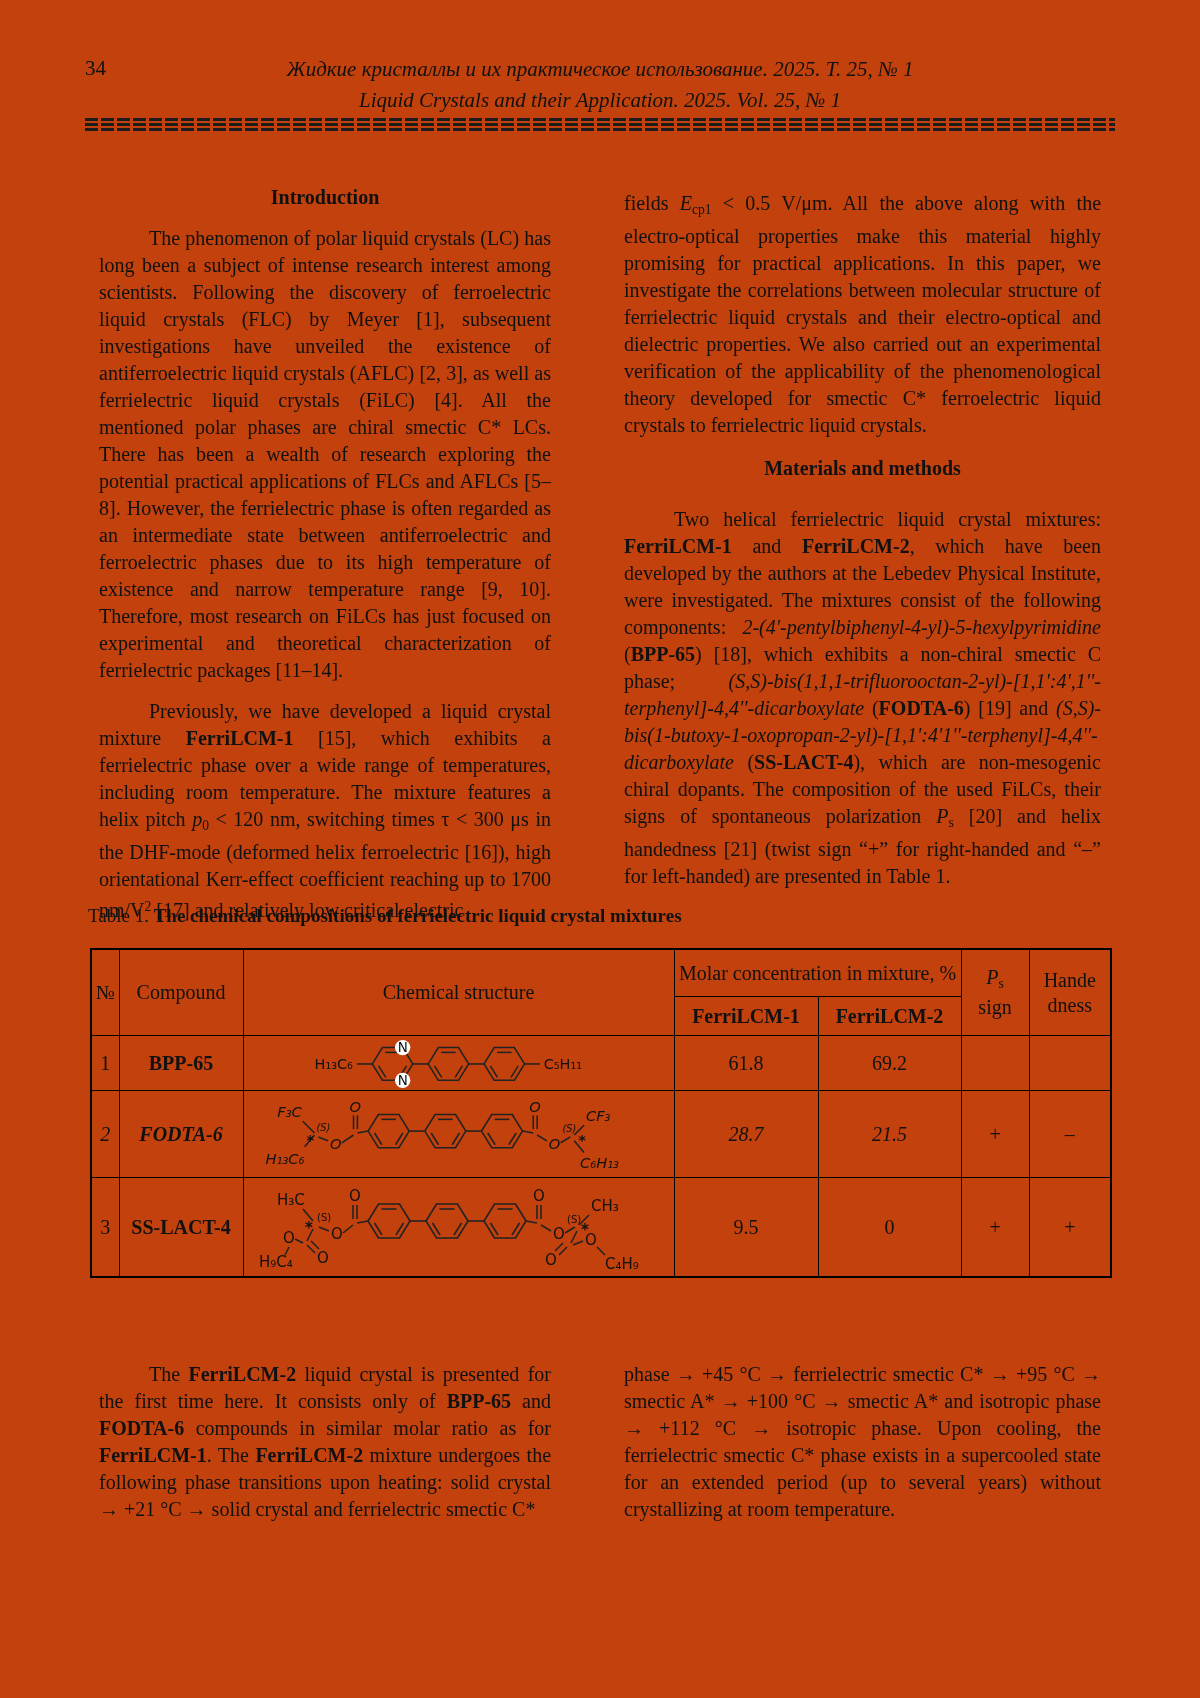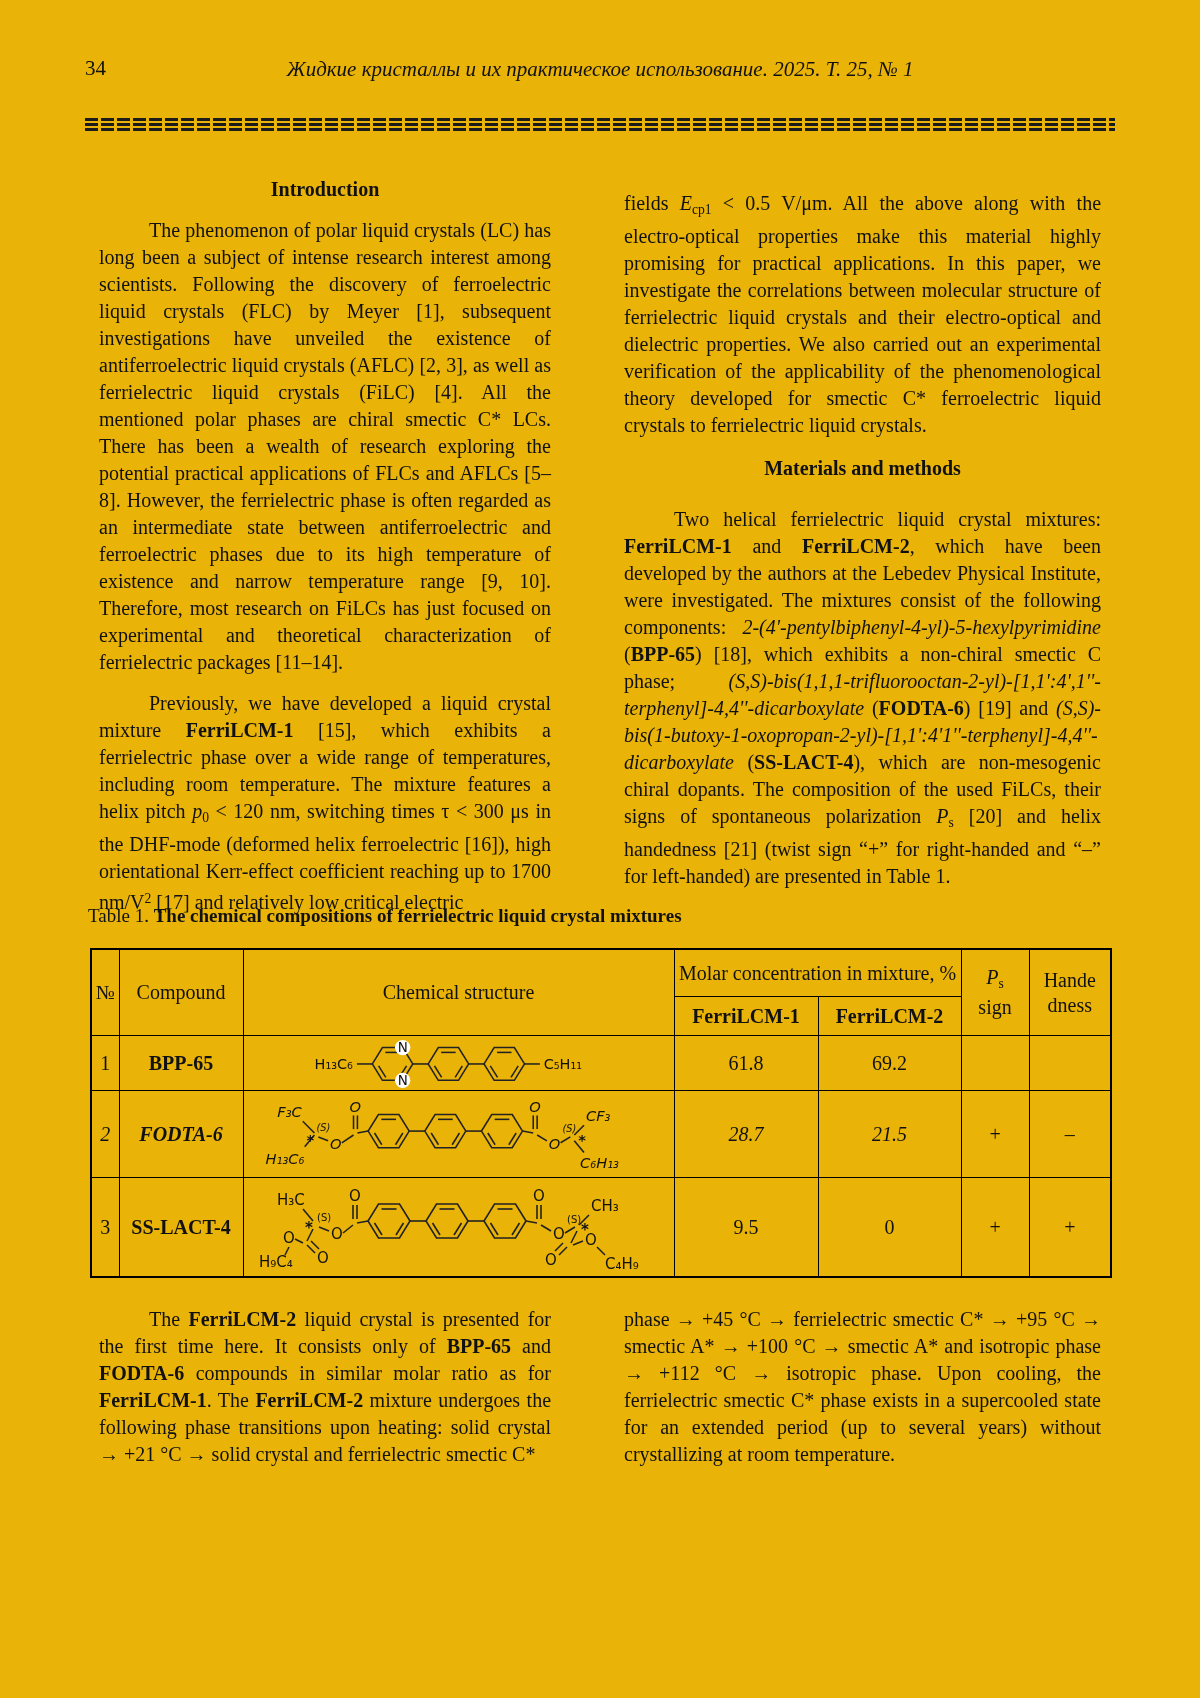--- a/index.html
+++ b/index.html
@@ -1,33 +1,33 @@
 <!DOCTYPE html>
 <html><head>
 <meta charset="utf-8">
 <style>
   html,body{margin:0;padding:0;background:#888;}
   .page{
-    position:relative;width:1200px;height:1698px;background:#eab308;
+    position:relative;width:1200px;height:1698px;background:#c2410c;
     font-family:"Liberation Serif","DejaVu Serif",serif;color:#111;
     margin:0 auto;overflow:hidden;
   }
   .pageno{position:absolute;left:85px;top:56px;font-size:21px;}
   .jhead{position:absolute;left:0;right:0;top:54px;text-align:center;
     font-style:italic;font-size:21px;line-height:31px;}
   .rule{position:absolute;left:85px;right:85px;top:118px;}
   .rule i{display:block;height:2.5px;margin-bottom:2.5px;
     background:repeating-linear-gradient(90deg,#1c1c1c 0 13px,transparent 13px 16px);}
   .cols{position:absolute;left:85px;width:1030px;display:flex;gap:45px;}
   .cols.top{top:176px;}
-  .cols.bottom{top:1292px;}
+  .cols.bottom{top:1347px;}
   .col{font-size:20px;line-height:27px;text-align:justify;}
   .col.left{width:480px;}
   .col.right{width:505px;}
-  .col h3{margin:0 0 12px 0;font-size:20px;text-align:center;font-weight:bold;}
+  .col h3{margin:8px 0 12px 0;font-size:20px;text-align:center;font-weight:bold;}
   .col h3.mid{margin:16px 0 24px 0;}
   .col p{margin:14px;}
   .col p.indent{text-indent:50px;}
   .b{font-weight:bold;}
   .i{font-style:italic;}
   .sub{font-size:0.68em;vertical-align:-0.28em;}
   .sup{font-size:0.68em;vertical-align:0.45em;}
   .caption{position:absolute;left:88px;top:905px;font-size:19px;}
   table.comp{
     position:absolute;left:90px;top:948px;width:1020px;
@@ -53,20 +53,21 @@
 </style>
 </head>
 <body>
 
 <div class="page">
 
   <div class="pageno">34</div>
 
   <div class="jhead">
     <div>Жидкие кристаллы и их практическое использование. 2025. Т. 25, № 1</div>
+    <div>Liquid Crystals and their Application. 2025. Vol. 25, № 1</div>
   </div>
 
   <div class="rule">
       <i></i>
       <i></i>
       <i></i>
     </div>
 
   <div class="cols top">
     <div class="col left">

